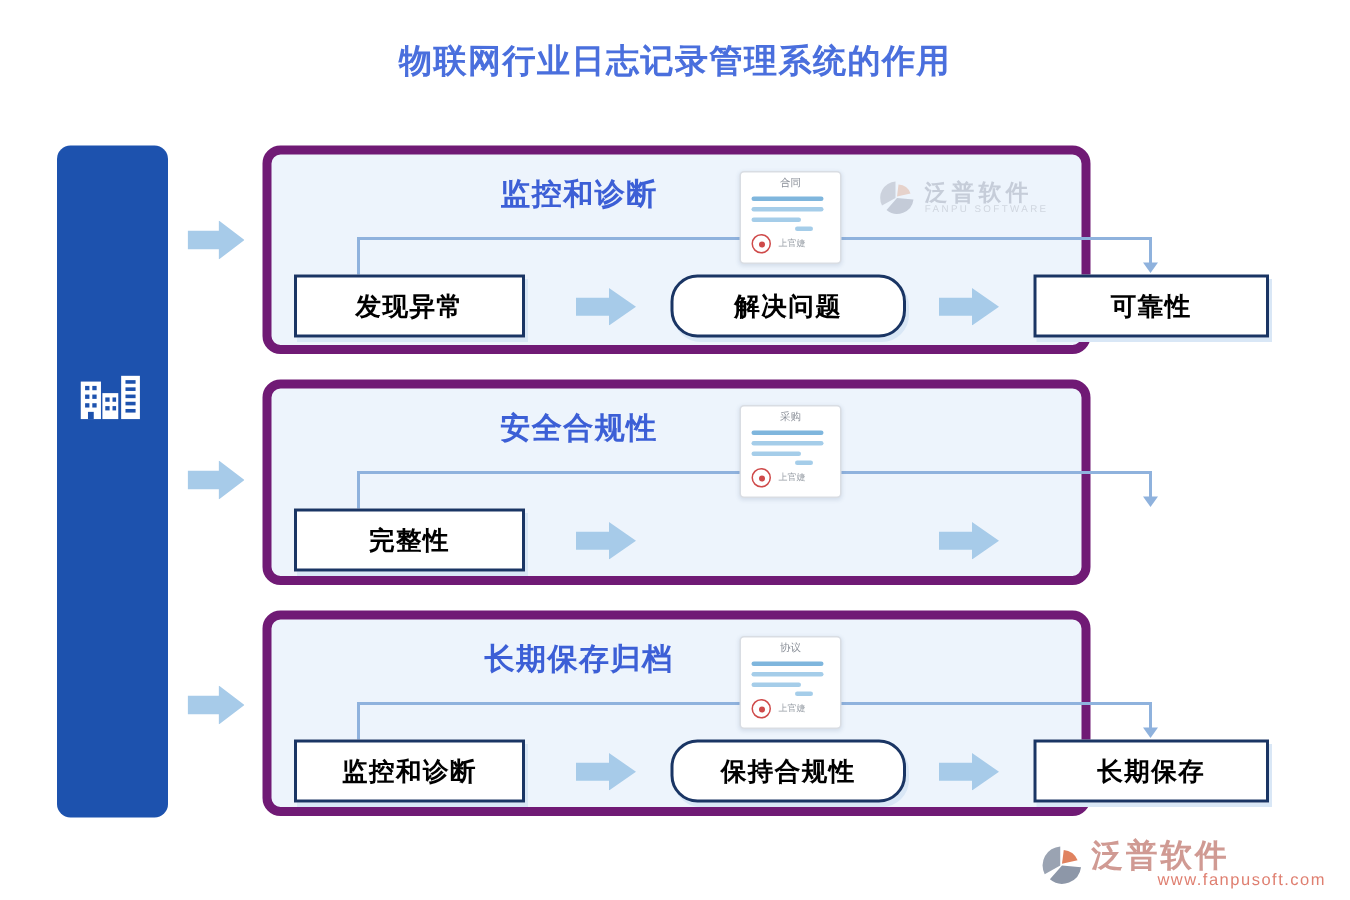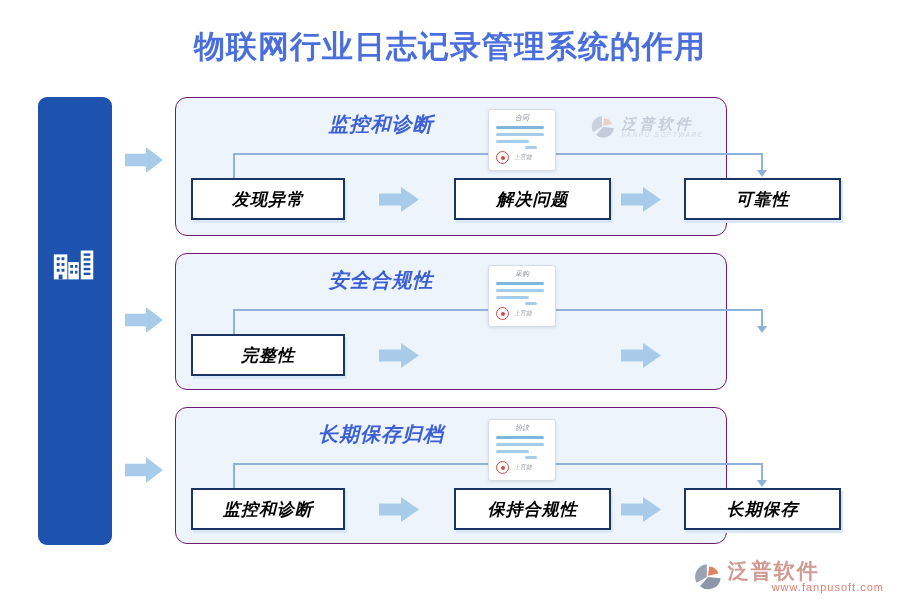--- a/index.html
+++ b/index.html
@@ -3,39 +3,39 @@
 <meta charset="utf-8">
 <style>
   * { margin:0; padding:0; box-sizing:border-box; }
   body { background:#fff; }
   .stage {
     position:relative; width:900px; height:600px; background:#ffffff;
     font-family:"Liberation Sans", sans-serif; overflow:hidden;
   }
   .main-title {
     position:absolute; top:26px; left:0; width:100%;
-    text-align:center; font-size:31px; font-weight:bold; color:#4a6fdd;
+    text-align:center; font-size:22px; font-weight:bold; color:#4a6fdd;
     letter-spacing:1px;
   }
   
   .left-bar {
     position:absolute; left:38px; top:97px; width:74px; height:448px;
     background:#1d52ae; border-radius:9px;
   }
   .buildings { position:absolute; left:50%; top:148px; transform:translateX(-50%); }
   .feed-arrow {
     position:absolute; left:125px; width:38px; height:26px; background:#a7cbe9;
     clip-path:polygon(0 26%, 55% 26%, 55% 0, 100% 50%, 55% 100%, 55% 74%, 0 74%);
   }
   .fa1{ top:147px; } .fa2{ top:307px; } .fa3{ top:457px; }
 
   
   .panel {
     position:absolute; left:175px; width:552px;
-    background:#edf4fc; border:1px solid #701a75; border-radius:12px;font-style:italic;
+    background:#edf4fc; border:6px solid #701a75; border-radius:12px;
   }
   .p1{ top:97px;  height:139px; }
   .p2{ top:253px; height:137px;padding-left:11px; }
   .p3{ top:407px; height:137px; }
 
   .panel-title {
     position:absolute; left:120px; top:13px; width:170px; text-align:center;
     font-size:20px; font-weight:bold; color:#3c5fd6; letter-spacing:1px; z-index:1;
   }
 
@@ -51,21 +51,21 @@
   }
 
   
   .flow-box {
     position:absolute; top:80px; height:42px; background:#ffffff;
     border:2px solid #1a3564; display:flex; align-items:center; justify-content:center;
     font-size:17px; font-weight:bold; color:#000; z-index:1;
     box-shadow:2px 3px 0 #d9e7f6; letter-spacing:1px;
   }
   .b1{ left:15px;  width:154px; }
-  .b2{ left:278px; width:157px; }
+  .b2{ left:266px; width:157px;border-radius:18px; }
   .b3{ left:508px; width:157px; }
   .block-arrow {
     position:absolute; top:89px; width:40px; height:25px; background:#a7cbe9; z-index:1;
     clip-path:polygon(0 26%, 55% 26%, 55% 0, 100% 50%, 55% 100%, 55% 74%, 0 74%);
   }
   .a1{ left:203px; } .a2{ left:445px; }
 
   
   .doc {
     position:absolute; left:312px; top:11px; width:68px; height:62px;

